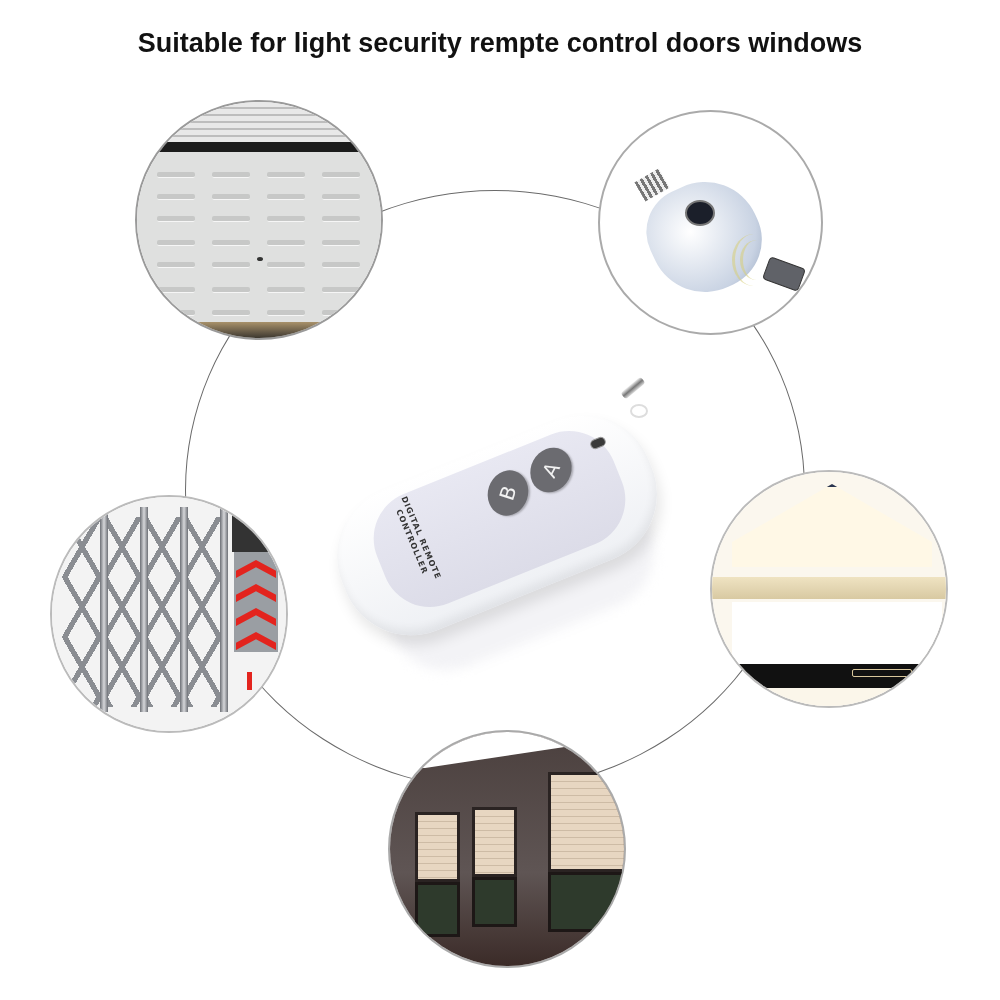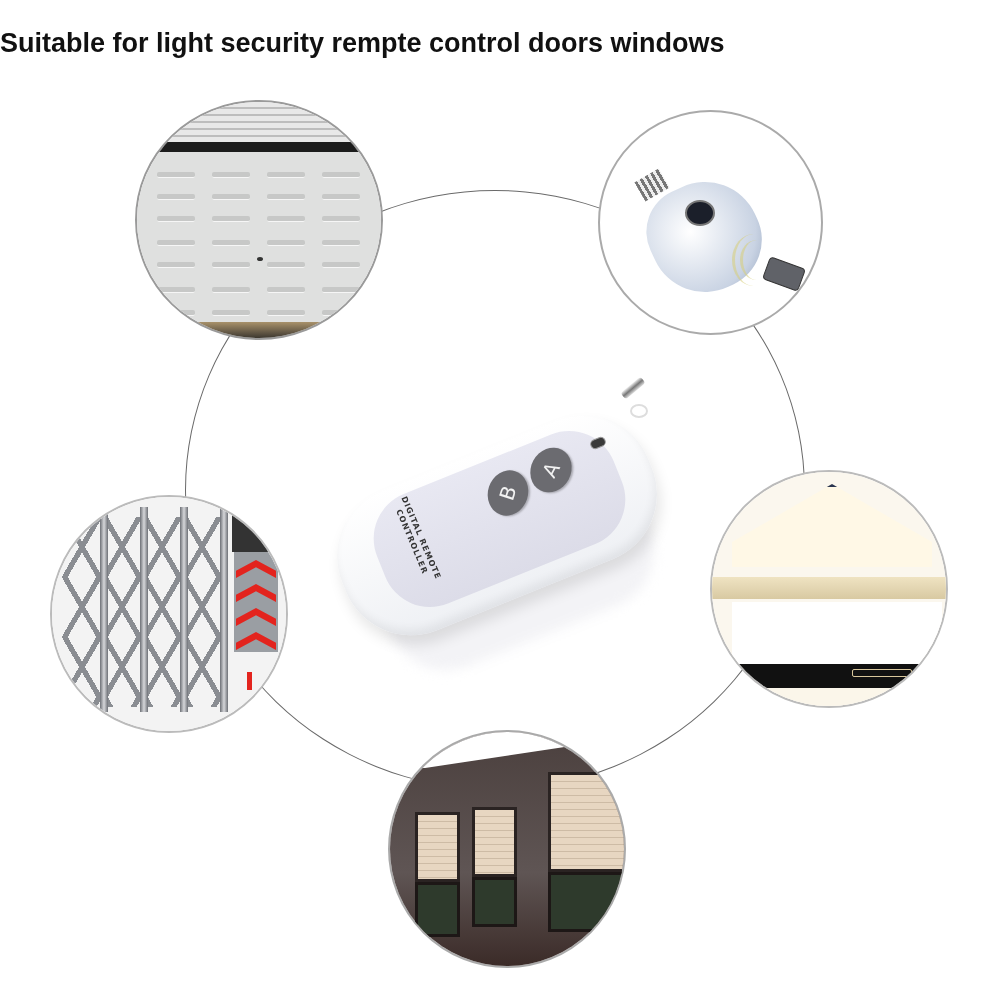--- a/index.html
+++ b/index.html
@@ -1,17 +1,17 @@
 <!DOCTYPE html>
 <html><head>
 <meta charset="utf-8">
 <style>
   html,body{margin:0;padding:0;background:#ffffff;}
   body{width:1000px;height:1000px;position:relative;overflow:hidden;font-family:"DejaVu Sans",sans-serif;}
-  .title{position:absolute;left:0;top:28px;width:1000px;text-align:left;font-family:"Liberation Sans",sans-serif;font-weight:bold;font-size:27px;color:#111;letter-spacing:0px;}
+  .title{position:absolute;left:0;top:28px;width:1000px;text-align:center;font-family:"Liberation Sans",sans-serif;font-weight:bold;font-size:27px;color:#111;letter-spacing:0px;}
   .ring{position:absolute;left:185px;top:190px;width:620px;height:600px;border:1.5px solid #6a6a6a;border-radius:50%;box-sizing:border-box;}
   .bubble{position:absolute;border-radius:50%;overflow:hidden;border:2px solid #9a9a9a;box-sizing:border-box;background:#fff;}
   
   #b1{left:135px;top:100px;width:248px;height:240px;}
   .gd-top{position:absolute;left:0;top:0;width:100%;height:40px;background:repeating-linear-gradient(180deg,#e8e8e8 0 5px,#bdbdbd 5px 7px);}
   .gd-bar{position:absolute;left:0;top:40px;width:100%;height:10px;background:#1c1c1c;}
   .gd-panel{position:absolute;left:0;top:50px;width:100%;height:170px;background:#dfe0df;}
   .gd-slot{position:absolute;height:5px;border-radius:2px;background:#c7c8c7;border-bottom:1px solid #f6f6f6;}
   .gd-bot{position:absolute;left:0;top:220px;width:100%;height:20px;background:linear-gradient(180deg,#a8916a,#222);}
   

